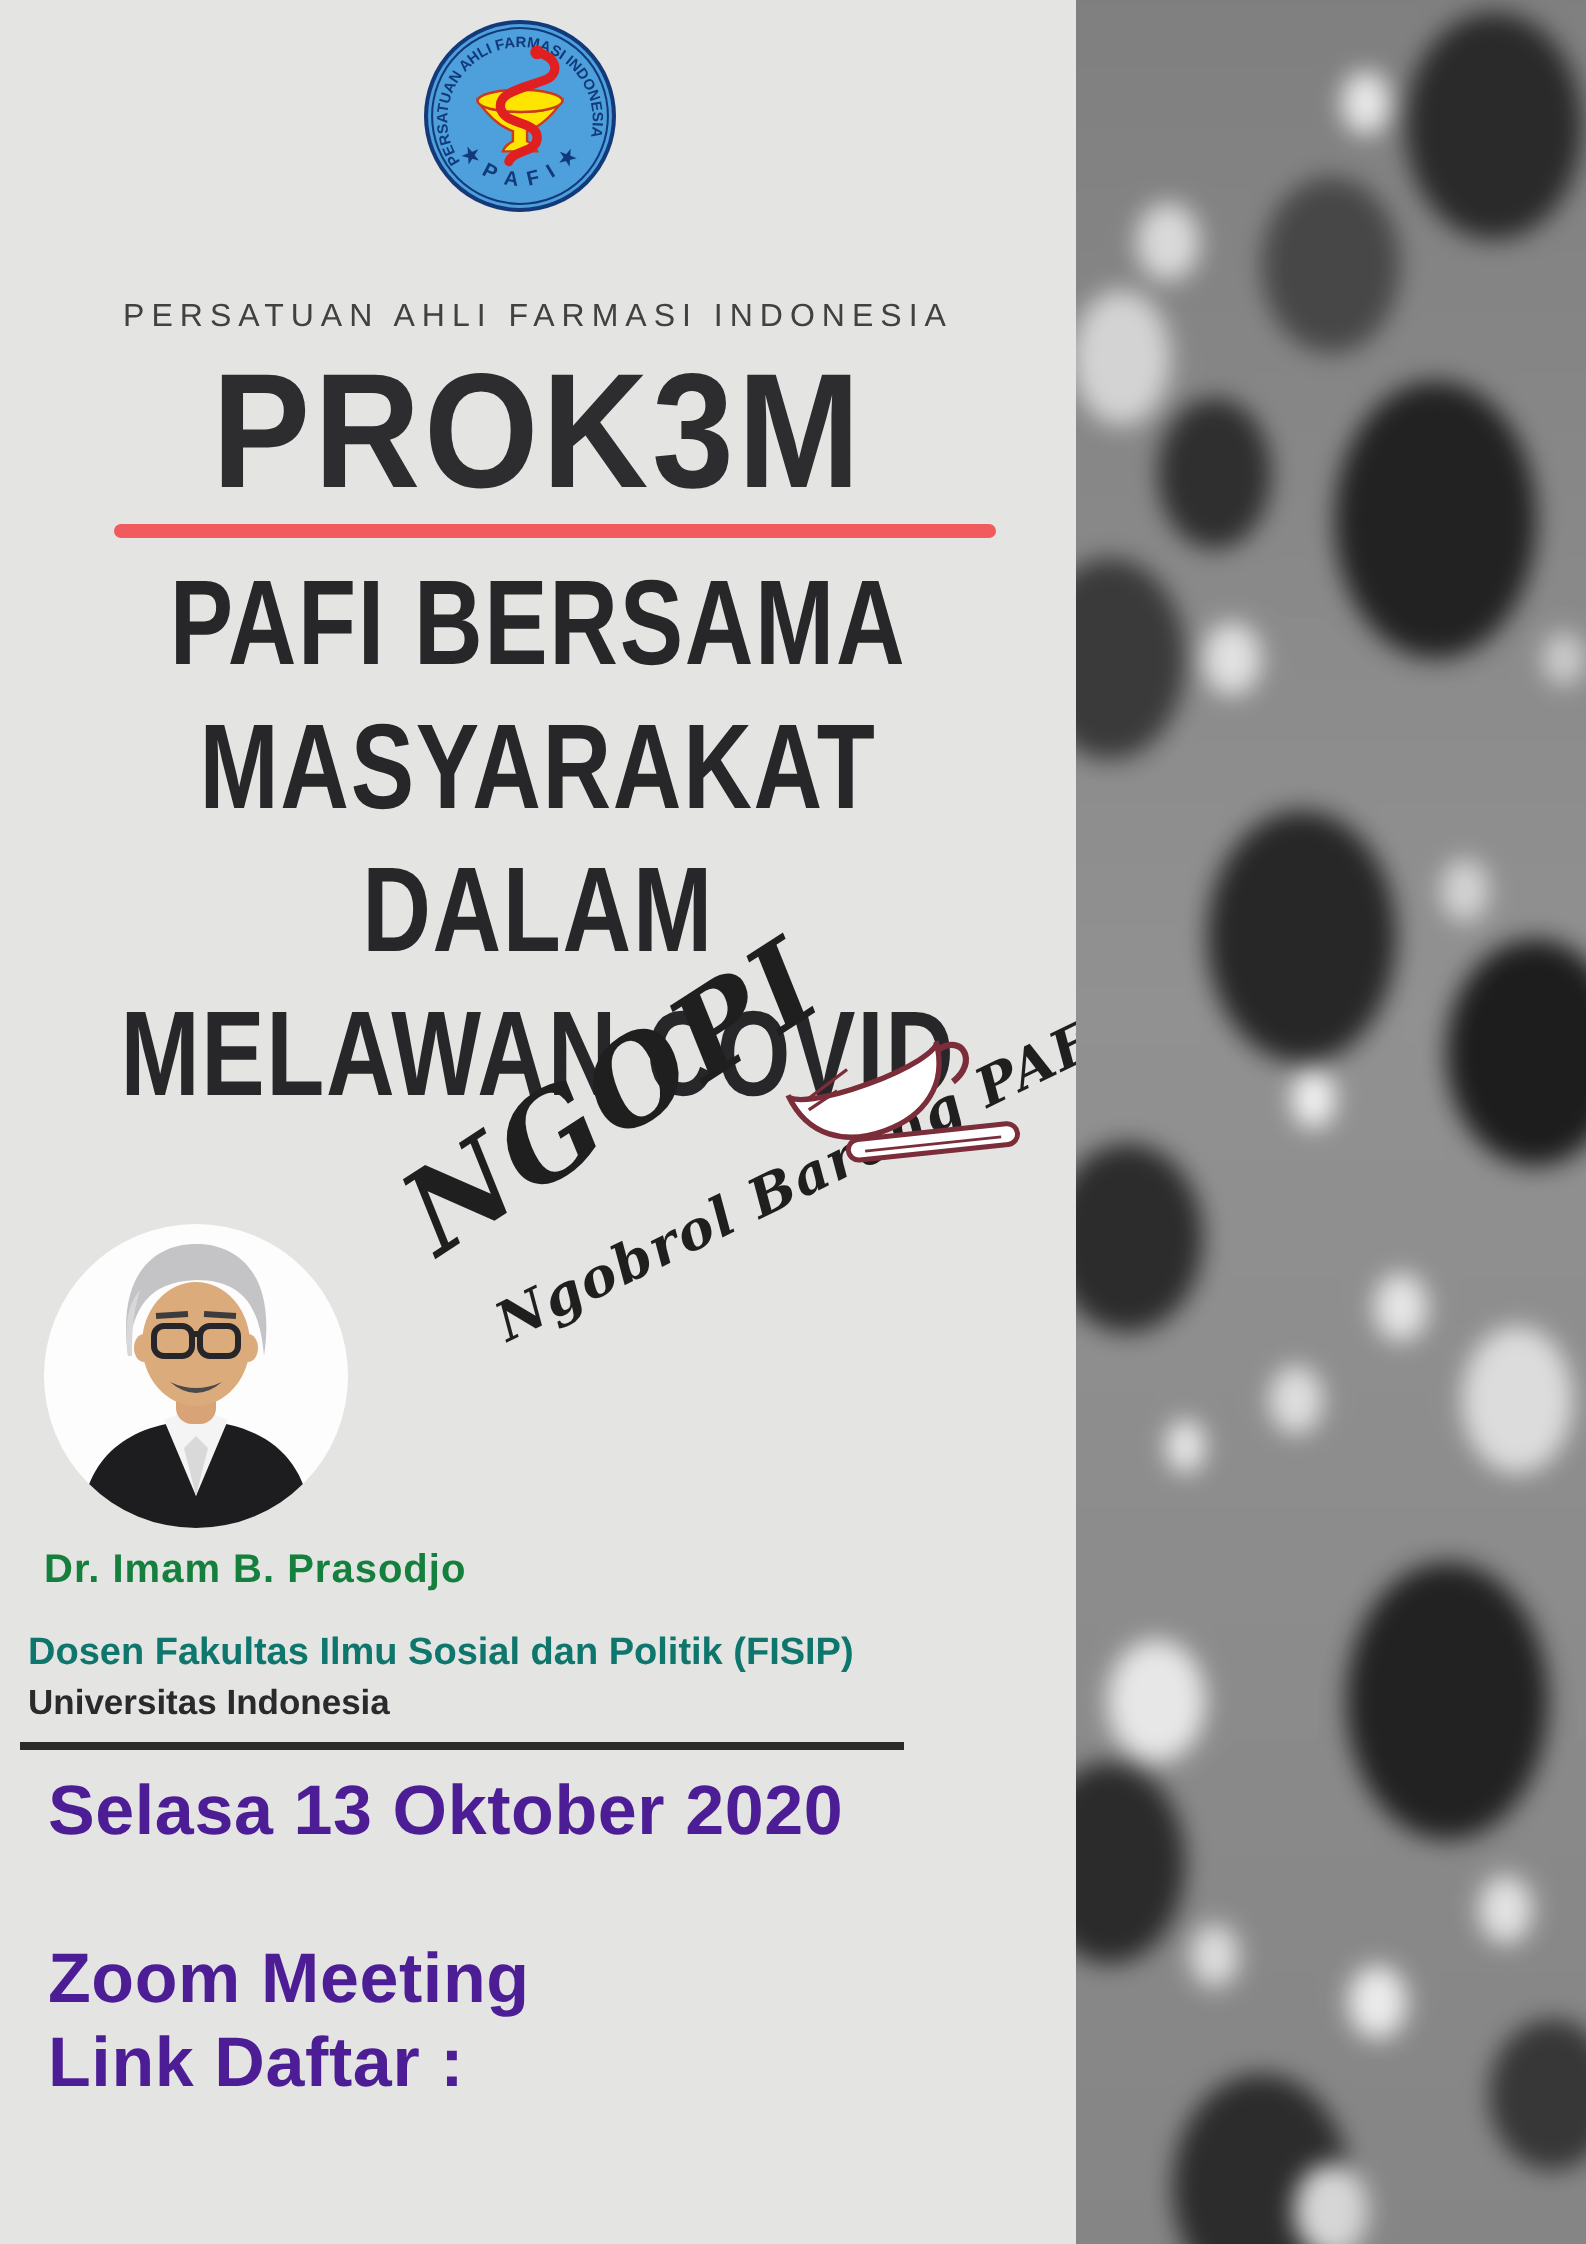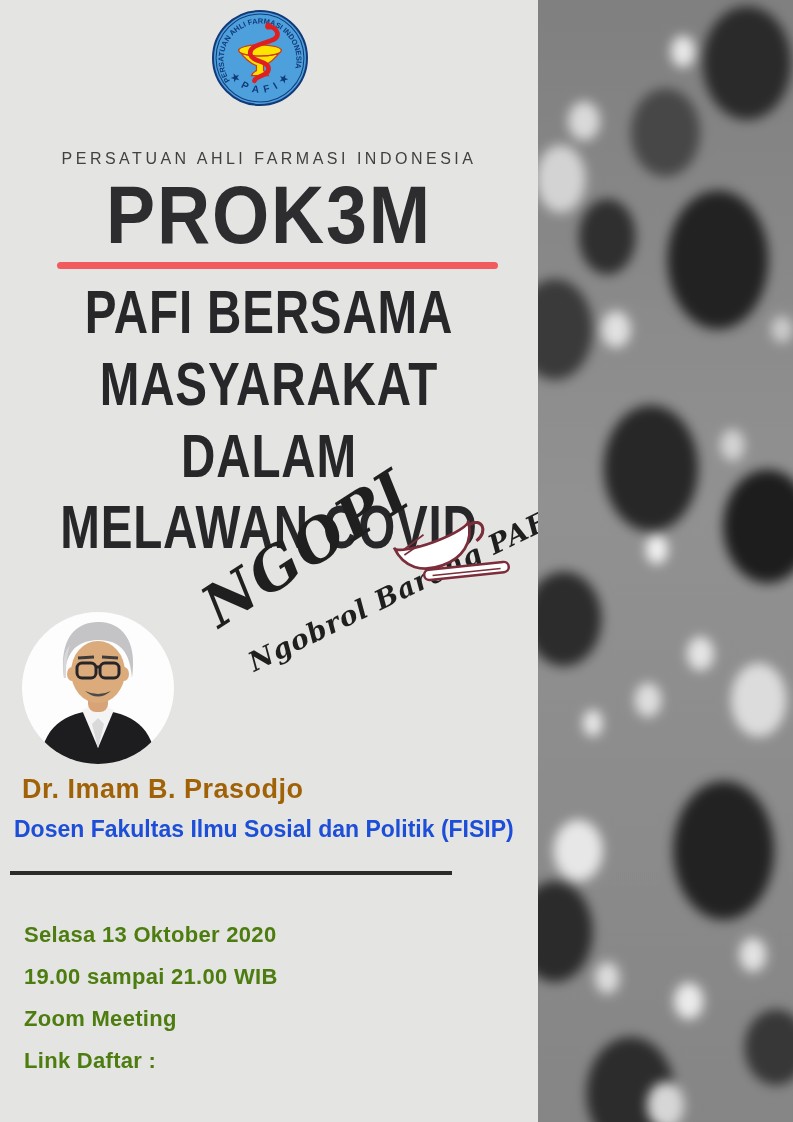--- a/index.html
+++ b/index.html
@@ -27,28 +27,28 @@
     font-family:"DejaVu Serif",serif;font-style:italic;font-weight:700;
     font-size:58px;color:#1f1f1f;transform:rotate(-33deg);transform-origin:0 50%;letter-spacing:2px;}
   .script-subtitle{position:absolute;left:250px;top:648px;
     font-family:"DejaVu Serif",serif;font-style:italic;font-weight:700;
     font-size:27px;color:#1f1f1f;transform:rotate(-26deg);transform-origin:0 50%;letter-spacing:1px;}
   .cup-wrap{position:absolute;left:393px;top:508px;width:114px;height:96px;
     transform:rotate(-20deg);}
 
   
   .avatar-wrap{position:absolute;left:22px;top:612px;width:152px;height:152px;}
-  .speaker-name{position:absolute;left:22px;top:774px;font-size:27px;font-weight:700;
-    color:#a16207;letter-spacing:0.5px;text-align:center;}
-  .speaker-title-1{position:absolute;left:14px;top:816px;font-size:23px;font-weight:700;color:#1d4ed8;}
+  .speaker-name{position:absolute;left:22px;top:774px;font-size:20px;font-weight:700;
+    color:#15803d;letter-spacing:0.5px;text-align:center;}
+  .speaker-title-1{position:absolute;left:14px;top:816px;font-size:19px;font-weight:700;color:#0f766e;}
   .speaker-title-2{position:absolute;left:14px;top:841px;font-size:17.5px;font-weight:700;color:#2a2a2c;}
   .section-divider{position:absolute;left:10px;top:871px;width:442px;height:4px;background:#2b2b2b;}
 
   
-  .event-line{position:absolute;left:24px;font-size:22px;font-weight:700;color:#4d7c0f;letter-spacing:0.3px;margin-top:36px;}
+  .event-line{position:absolute;left:24px;font-size:35px;font-weight:700;color:#4c1d95;letter-spacing:0.3px;}
   .ev-date{top:886px;} .ev-time{top:928px;} .ev-platform{top:970px;}
   .ev-reg{top:1012px;} .ev-url{top:1054px;cursor:pointer;}
 
   
   .crowd-photo{position:absolute;left:538px;top:0;width:255px;height:1122px;overflow:hidden;background:#8a8a8a;}
   .crowd-inner{position:absolute;left:-18px;top:-18px;right:-18px;bottom:-18px;
     filter:blur(6px) contrast(1.05);
     background-color:#898989;
     background-image:
       radial-gradient(ellipse 24px 30px at 33% 30%, #dcdcdc 0 60%, transparent 62%),
@@ -157,25 +157,25 @@
         <line x1="74" y1="55" x2="78" y2="55" stroke="#26262a" stroke-width="3"></line>
         <line x1="56" y1="46" x2="72" y2="45" stroke="#3c3c3c" stroke-width="3"></line>
         <line x1="80" y1="45" x2="96" y2="46" stroke="#3c3c3c" stroke-width="3"></line>
         <path d="M 63 79 Q 76 85 89 79 Q 76 90 63 79 Z" fill="#4a4a4a"></path>
       </g>
     </svg>
   </div>
 
   <div class="speaker-name">Dr. Imam B. Prasodjo</div>
   <div class="speaker-title-1">Dosen Fakultas Ilmu Sosial dan Politik (FISIP)</div>
+  <div class="speaker-title-2">Universitas Indonesia</div>
 
   <div class="section-divider"></div>
 
   <div class="event-line ev-date">Selasa 13 Oktober 2020</div>
-  <div class="event-line ev-time">19.00 sampai 21.00 WIB</div>
   <div class="event-line ev-reg">Link Daftar :</div>
   <div class="event-line ev-platform">Zoom Meeting</div>
 
   <div class="crowd-photo">
     <div class="crowd-inner"></div>
   </div>
 
 </div>
 
 </body></html>

